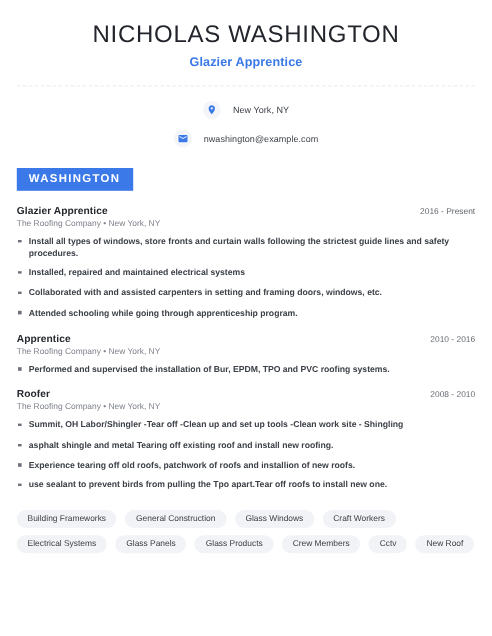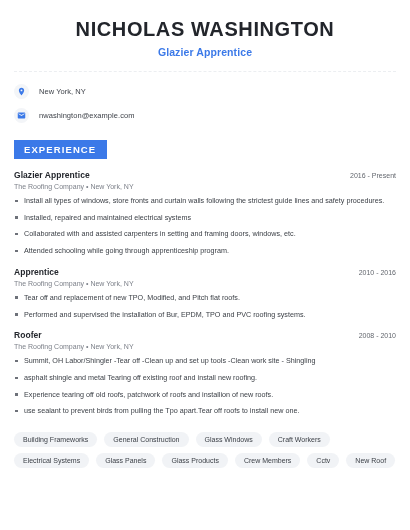--- a/index.html
+++ b/index.html
@@ -24,21 +24,21 @@
   }
 
   
   .header {
     text-align: center;
     padding-top: 4px;
   }
 
   .name {
     font-size: 20px;
-    font-weight: bold;
+    font-weight: normal;
     letter-spacing: 0.6px;
     color: #22252b;
     line-height: 1.15;
   }
 
   .job-title {
     margin-top: 5px;
     font-size: 10.5px;
     font-weight: bold;
     color: #3b79e8;
@@ -50,20 +50,21 @@
     border-top: 1px dashed #eceef1;
     height: 0;
   }
 
   
   .contact {
     margin-top: 12px;
     display: flex;
     flex-direction: column;
     gap: 9px;
+    align-items: center;
   }
 
   .contact-row {
     display: flex;
     align-items: center;
     gap: 10px;
   }
 
   .contact-icon {
     width: 15px;
@@ -133,20 +134,21 @@
     list-style: none;
   }
 
   .bullets li {
     position: relative;
     padding-left: 10px;
     font-size: 7.2px;
     line-height: 1.35;
     color: #3c4047;
     margin-bottom: 7px;
+    font-weight: bold;
   }
 
   .bullets li:last-child { margin-bottom: 0; }
 
   .bullets li::before {
     content: "";
     position: absolute;
     left: 1px;
     top: 3.5px;
     width: 2.5px;
@@ -200,21 +202,21 @@
         <svg width="9" height="9" viewBox="0 0 24 24" fill="#3b79e8">
           <path d="M20 4H4c-1.1 0-2 .9-2 2v12c0 1.1.9 2 2 2h16c1.1 0 2-.9 2-2V6c0-1.1-.9-2-2-2zm0 4.2-8 4.8-8-4.8V6l8 4.8L20 6v2.2z"></path>
         </svg>
       </span>
       <span class="contact-text">nwashington@example.com</span>
     </div>
 
   </div>
 
   <div class="section">
-    <span class="section-badge">EXPERIENCE</span>
+    <span class="section-badge">WASHINGTON</span>
 
     <div class="entries">
 
       <div class="entry">
         <div class="entry-head">
           <span class="entry-role">Glazier Apprentice</span>
           <span class="entry-dates">2016 - Present</span>
         </div>
         <div class="entry-meta">The Roofing Company  •  New York, NY</div>
         <ul class="bullets">
@@ -225,21 +227,20 @@
         </ul>
       </div>
 
       <div class="entry">
         <div class="entry-head">
           <span class="entry-role">Apprentice</span>
           <span class="entry-dates">2010 - 2016</span>
         </div>
         <div class="entry-meta">The Roofing Company  •  New York, NY</div>
         <ul class="bullets">
-          <li>Tear off and replacement of new TPO, Modified, and Pitch flat roofs.</li>
           <li>Performed and supervised the installation of Bur, EPDM, TPO and PVC roofing systems.</li>
         </ul>
       </div>
 
       <div class="entry">
         <div class="entry-head">
           <span class="entry-role">Roofer</span>
           <span class="entry-dates">2008 - 2010</span>
         </div>
         <div class="entry-meta">The Roofing Company  •  New York, NY</div>

